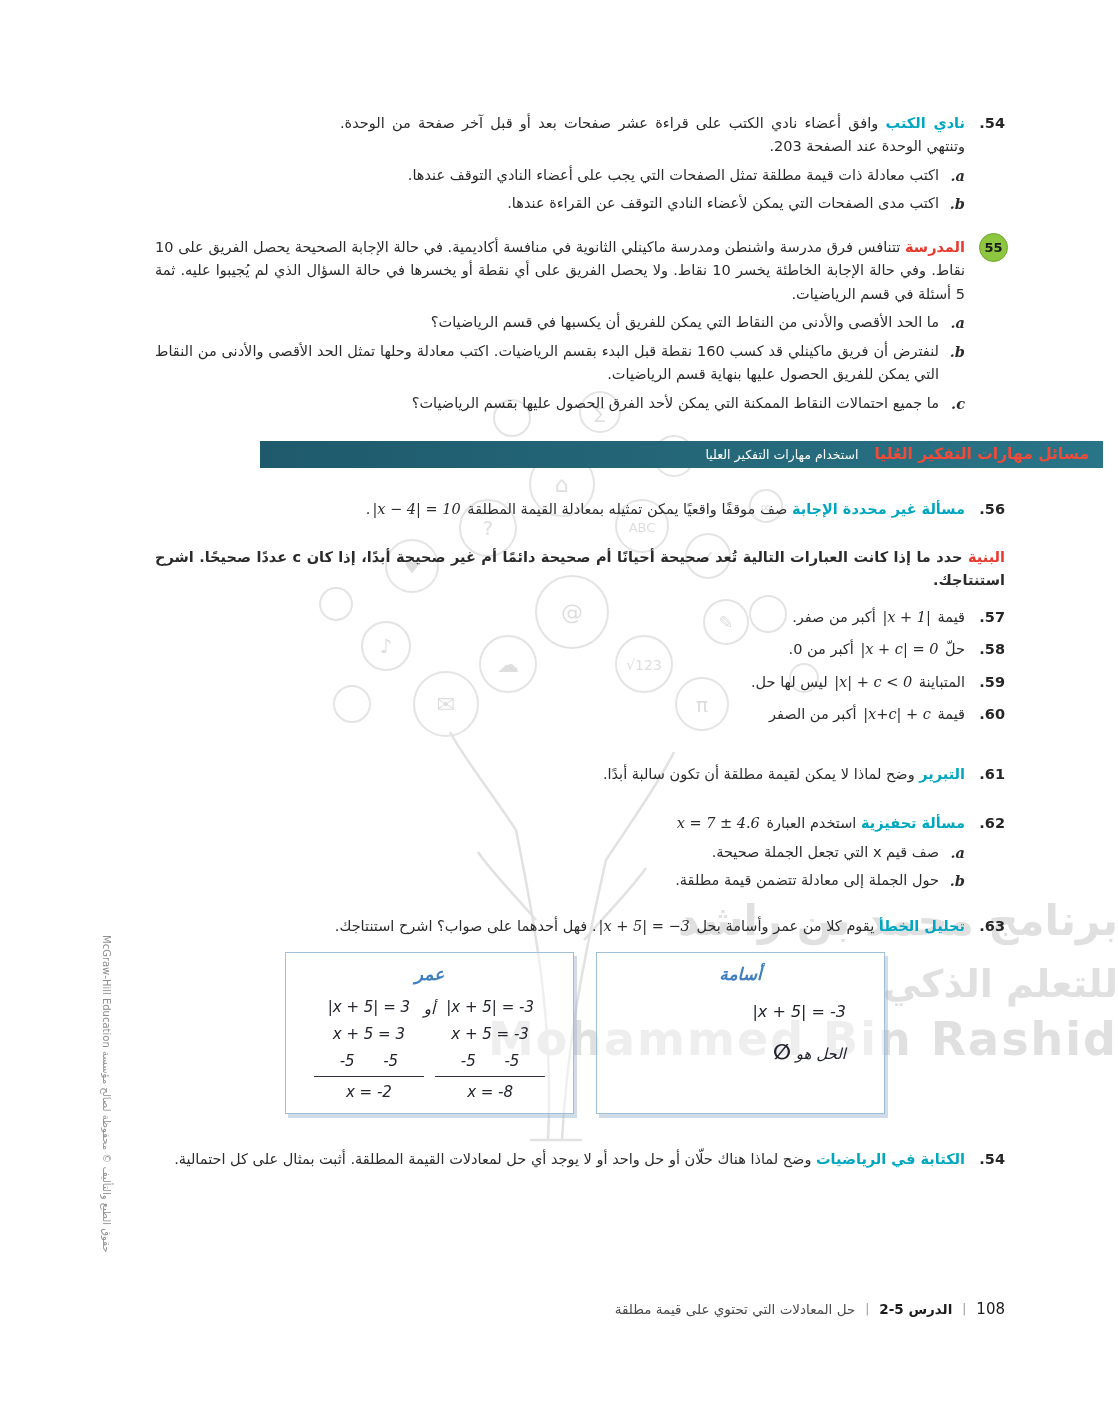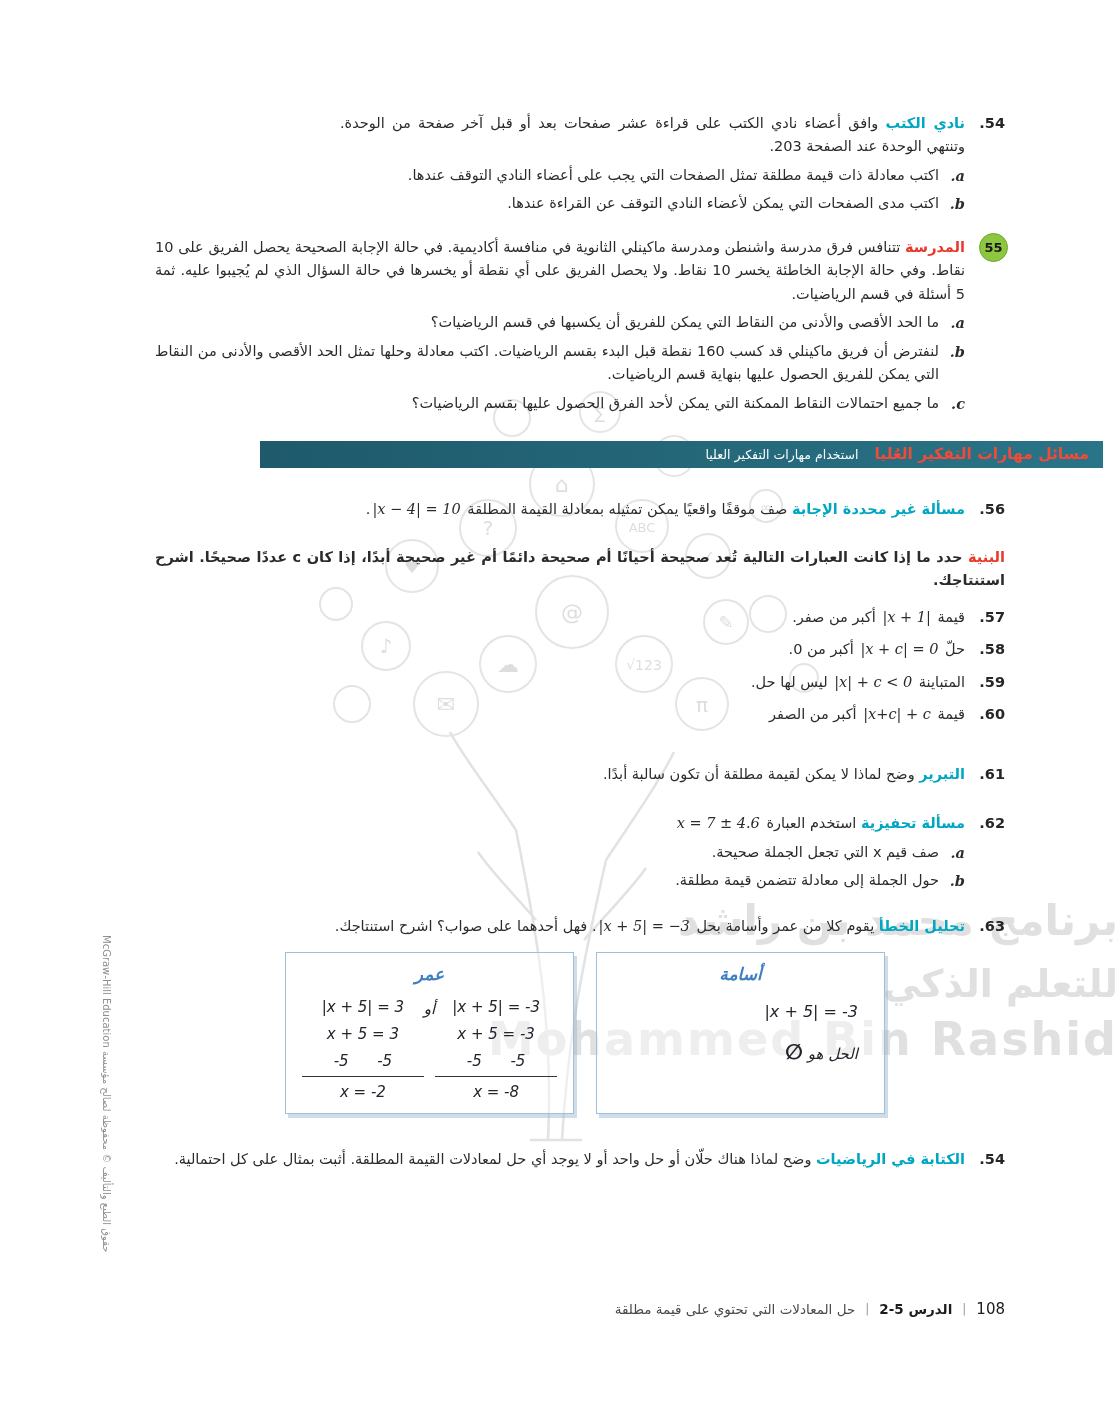--- a/index.html
+++ b/index.html
@@ -77,21 +77,21 @@
   .mt62 { margin-top: 26px; }
   .mt63 { margin-top: 22px; }
   .mt64 { margin-top: 34px; }
 
   
   .boxes { display: flex; direction: rtl; gap: 22px; margin: 14px 120px 0 130px; }
   .workbox {
     width: 289px; height: 162px; box-sizing: border-box;
     border: 1.5px solid #9fc0da; background: rgba(255,255,255,0.45);
     box-shadow: 3px 4px 0 rgba(150,180,205,0.45);
-    padding: 8px 16px;
+    padding: 8px 28px;
   }
   .box-title { text-align: center; color: #3e7fc1; font-weight: bold; font-style: italic; font-size: 17px; }
   .hand { font-style: italic; color: #23252e; font-size: 15px; }
   .hand-row { direction: ltr; unicode-bidi: isolate; white-space: pre; }
   .omar-grid {
     direction: ltr; display: grid; grid-template-columns: 1fr auto 1fr;
     column-gap: 0; margin-top: 6px; text-align: center;
   }
   .omar-col { display: flex; flex-direction: column; gap: 3px; }
   .sub5 { border-bottom: 1.5px solid #30323c; padding-bottom: 2px; }

